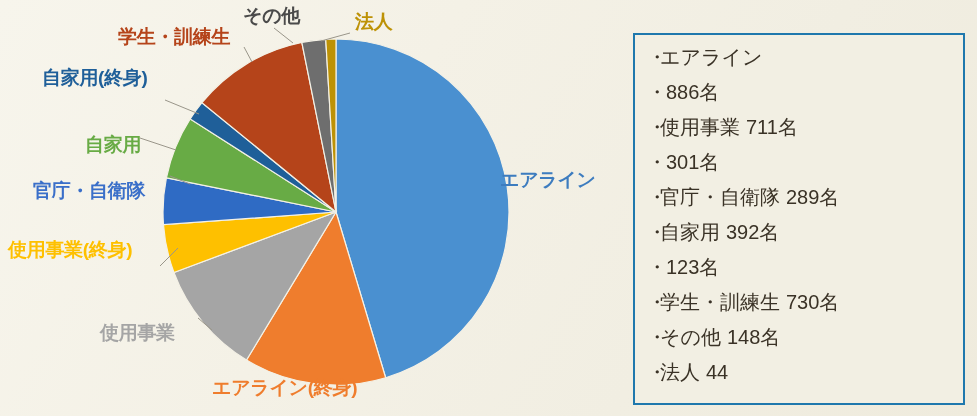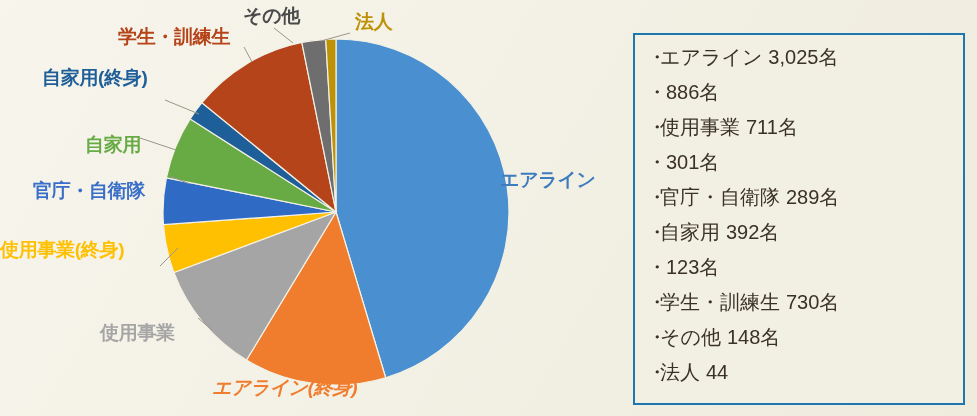--- a/index.html
+++ b/index.html
@@ -100,38 +100,37 @@
         <line x1="160" y1="266" x2="178" y2="248" stroke="#9a968a" stroke-width="1"></line>
         <line x1="170" y1="176" x2="190" y2="184" stroke="#9a968a" stroke-width="1"></line>
         <line x1="140" y1="138" x2="176" y2="150" stroke="#9a968a" stroke-width="1"></line>
         <line x1="165" y1="100" x2="199" y2="114" stroke="#9a968a" stroke-width="1"></line>
         <line x1="244" y1="47" x2="252" y2="62" stroke="#9a968a" stroke-width="1"></line>
         <line x1="274" y1="28" x2="293" y2="43" stroke="#9a968a" stroke-width="1"></line>
         <line x1="350" y1="33" x2="321" y2="41" stroke="#9a968a" stroke-width="1"></line>
       </svg>
     <div id="pie-labels-layer">
         <div class="pie-label" style="left: 500px; top: 170px; color: rgb(61, 124, 191);">エアライン</div>
-        <div class="pie-label" style="left: 212px; top: 378px; color: rgb(239, 125, 45); font-style: italic;">エアライン(終身)</div>
+        <div class="pie-label" style="left: 212px; top: 378px; color: rgb(239, 125, 45);">エアライン(終身)</div>
         <div class="pie-label" style="left: 100px; top: 323px; color: rgb(165, 165, 165);">使用事業</div>
-        <div class="pie-label" style="left: 0; top: 240px; color: rgb(254, 192, 0);">使用事業(終身)</div>
+        <div class="pie-label" style="left: 8px; top: 240px; color: rgb(254, 192, 0);">使用事業(終身)</div>
         <div class="pie-label" style="left: 33px; top: 181px; color: rgb(58, 111, 201);">官庁・自衛隊</div>
         <div class="pie-label" style="left: 85px; top: 135px; color: rgb(104, 171, 69);">自家用</div>
         <div class="pie-label" style="left: 42px; top: 68px; color: rgb(31, 95, 153);">自家用(終身)</div>
         <div class="pie-label" style="left: 118px; top: 27px; color: rgb(181, 68, 26);">学生・訓練生</div>
         <div class="pie-label" style="left: 243px; top: 6px; color: rgb(74, 74, 74);">その他</div>
         <div class="pie-label" style="left: 355px; top: 12px; color: rgb(189, 146, 6);">法人</div>
       </div>
   </div>
 
   <div id="legend-box">
     <div id="legend-list">
         <div class="legend-row">
           <span class="legend-bullet">・</span>
           <span class="legend-label">エアライン</span>
-          <span class="legend-value">3,025名</span>
         </div>
         <div class="legend-row">
           <span class="legend-bullet">・</span>
           <span class="legend-value">886名</span>
         </div>
         <div class="legend-row">
           <span class="legend-bullet">・</span>
           <span class="legend-label">使用事業</span>
           <span class="legend-value">711名</span>
         </div>

